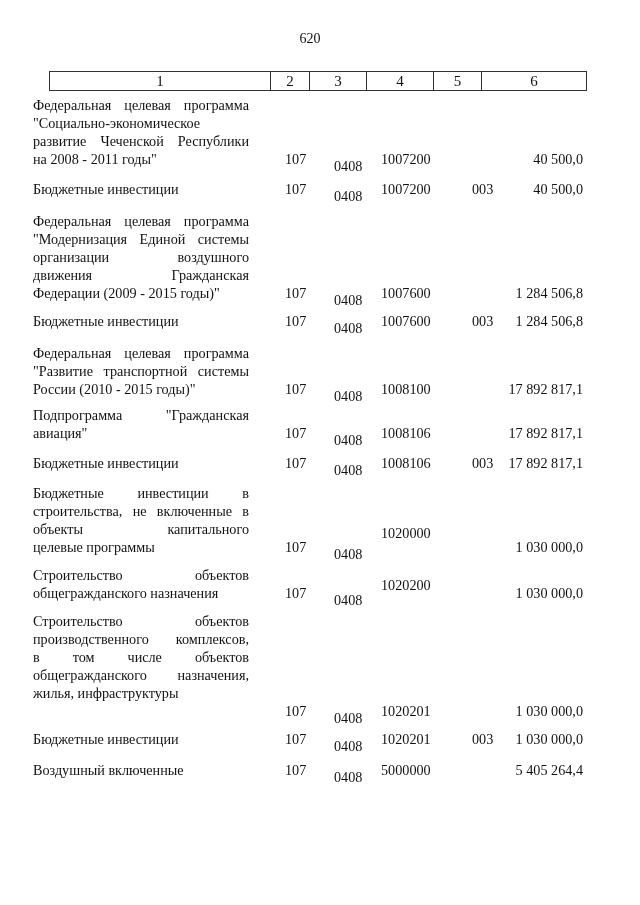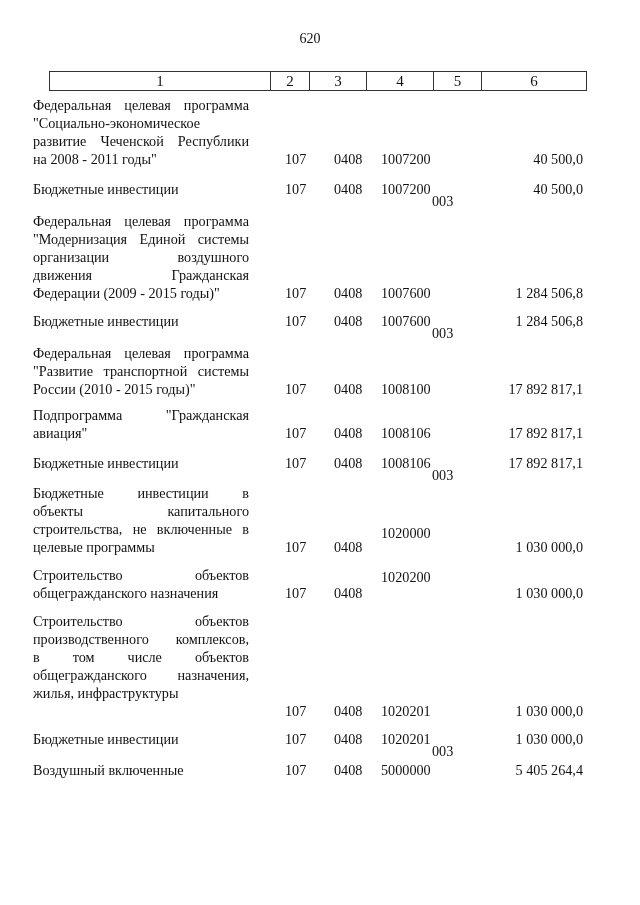--- a/index.html
+++ b/index.html
@@ -22,23 +22,23 @@
     text-align: center; line-height: 18px;
   }
   .rows { position: absolute; left: 0; top: 0; width: 640px; }
   .row { position: absolute; left: 0; width: 640px; font-size: 14.2px; line-height: 18px; }
   .row .desc {
     position: absolute; left: 33px; width: 216px;
     text-align: justify; text-align-last: left;
   }
   .row .desc .line { display: block; }
   .row .c2 { position: absolute; left: 285px; text-align: right; }
-  .row .c3 { position: absolute; left: 334px; }
+  .row .c3 { position: absolute; left: 334px; margin-top: 7px; }
   .row .c4 { position: absolute; left: 381px; }
-  .row .c5 { position: absolute; left: 432px; margin-top: 12px; }
+  .row .c5 { position: absolute; left: 472px; }
   .row .c6 { position: absolute; right: 57px; text-align: right; }
 </style>
 </head>
 <body>
 
 <div class="page-number">620</div>
 
 <table class="header-table">
   <colgroup>
     <col style="width:221px">
@@ -145,39 +145,39 @@
     <span class="c2">107</span>
     <span class="c3">0408</span>
     <span class="c4">1008106</span>
     <span class="c5">003</span>
     <span class="c6">17 892 817,1</span>
   </div>
 
   <div class="row" style="top:484px">
     <div class="desc">
       <span class="line" style="text-align-last:justify">Бюджетные инвестиции в</span>
+      <span class="line" style="text-align-last:justify">строительства, не включенные в</span>
       <span class="line" style="text-align-last:justify">объекты капитального</span>
-      <span class="line" style="text-align-last:justify">строительства, не включенные в</span>
       <span class="line">целевые программы</span>
     </div>
     <span class="c2" style="top:54px">107</span>
     <span class="c3" style="top:54px">0408</span>
     <span class="c4" style="top:40px">1020000</span>
     <span class="c5" style="top:54px"></span>
     <span class="c6" style="top:54px">1 030 000,0</span>
   </div>
 
   <div class="row" style="top:566px">
     <div class="desc">
       <span class="line" style="text-align-last:justify">Строительство объектов</span>
       <span class="line">общегражданского назначения</span>
     </div>
     <span class="c2" style="top:18px">107</span>
     <span class="c3" style="top:18px">0408</span>
-    <span class="c4" style="top:2px">1020200</span>
+    <span class="c4" style="top:10px">1020200</span>
     <span class="c5" style="top:18px"></span>
     <span class="c6" style="top:18px">1 030 000,0</span>
   </div>
 
   <div class="row" style="top:612px">
     <div class="desc">
       <span class="line" style="text-align-last:justify">Строительство объектов</span>
       <span class="line" style="text-align-last:justify">производственного комплексов,</span>
       <span class="line" style="text-align-last:justify">в том числе объектов</span>
       <span class="line" style="text-align-last:justify">общегражданского назначения,</span>

